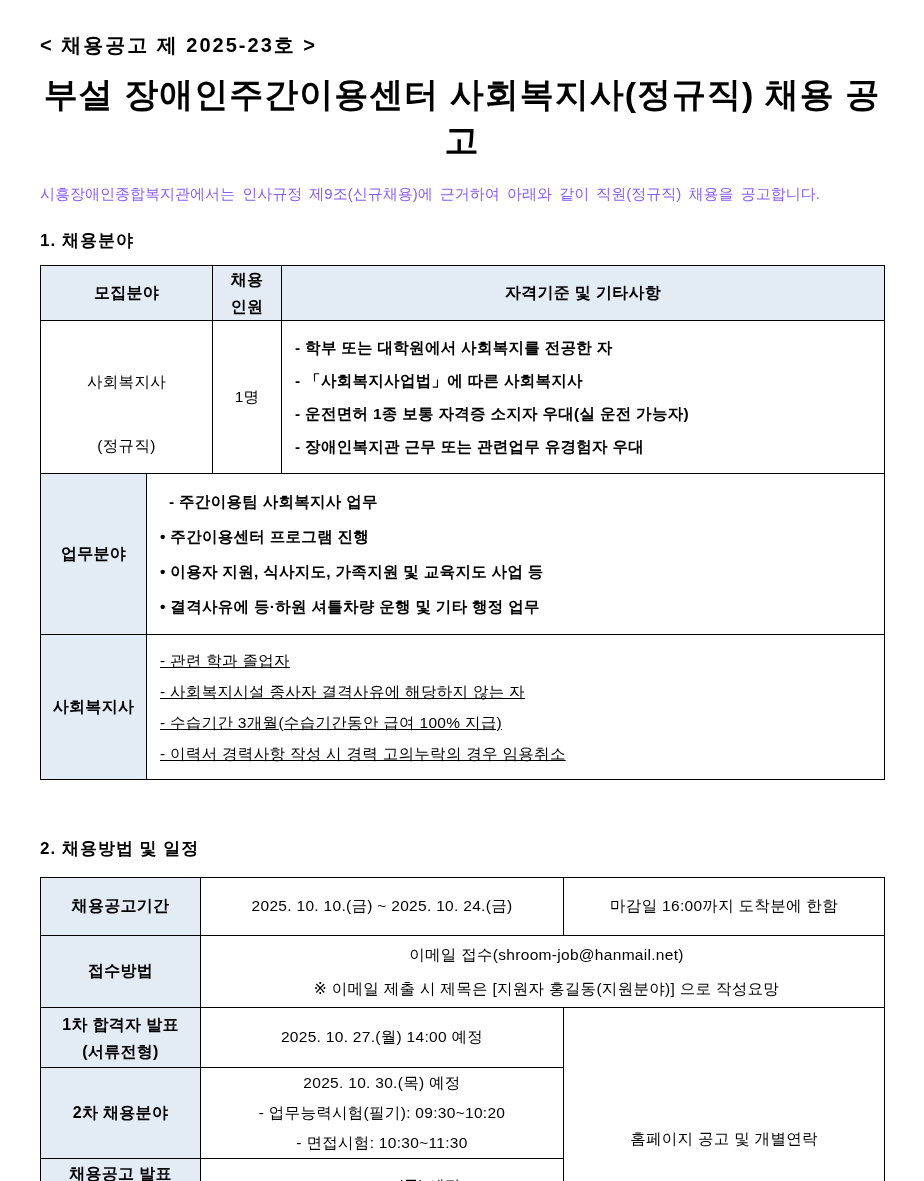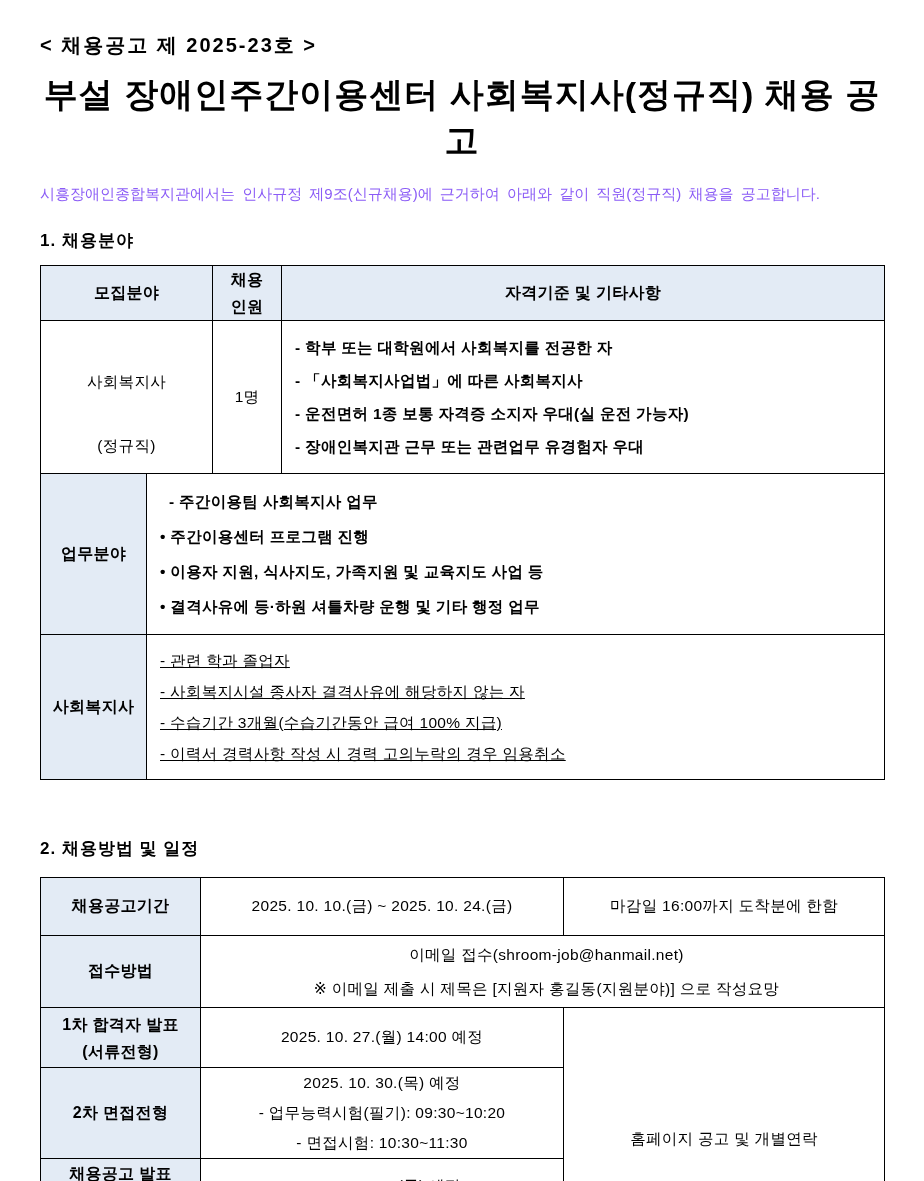--- a/index.html
+++ b/index.html
@@ -136,21 +136,21 @@
     </tr>
     <tr style="height:60px">
       <td class="label-cell two-line">
         <div>1차 합격자 발표</div>
         <div>(서류전형)</div>
       </td>
       <td>2025. 10. 27.(월) 14:00 예정</td>
       <td rowspan="4">홈페이지 공고 및 개별연락</td>
     </tr>
     <tr style="height:90px">
-      <td class="label-cell">2차 면접전형</td>
+      <td class="label-cell">2차 채용분야</td>
       <td class="center-lines">
         <div>2025. 10. 30.(목) 예정</div>
         <div>- 업무능력시험(필기): 09:30~10:20</div>
         <div>- 면접시험: 10:30~11:30</div>
       </td>
     </tr>
     <tr style="height:56px">
       <td class="label-cell two-line">
         <div>채용공고 발표</div>
         <div>(면접전형)</div>

